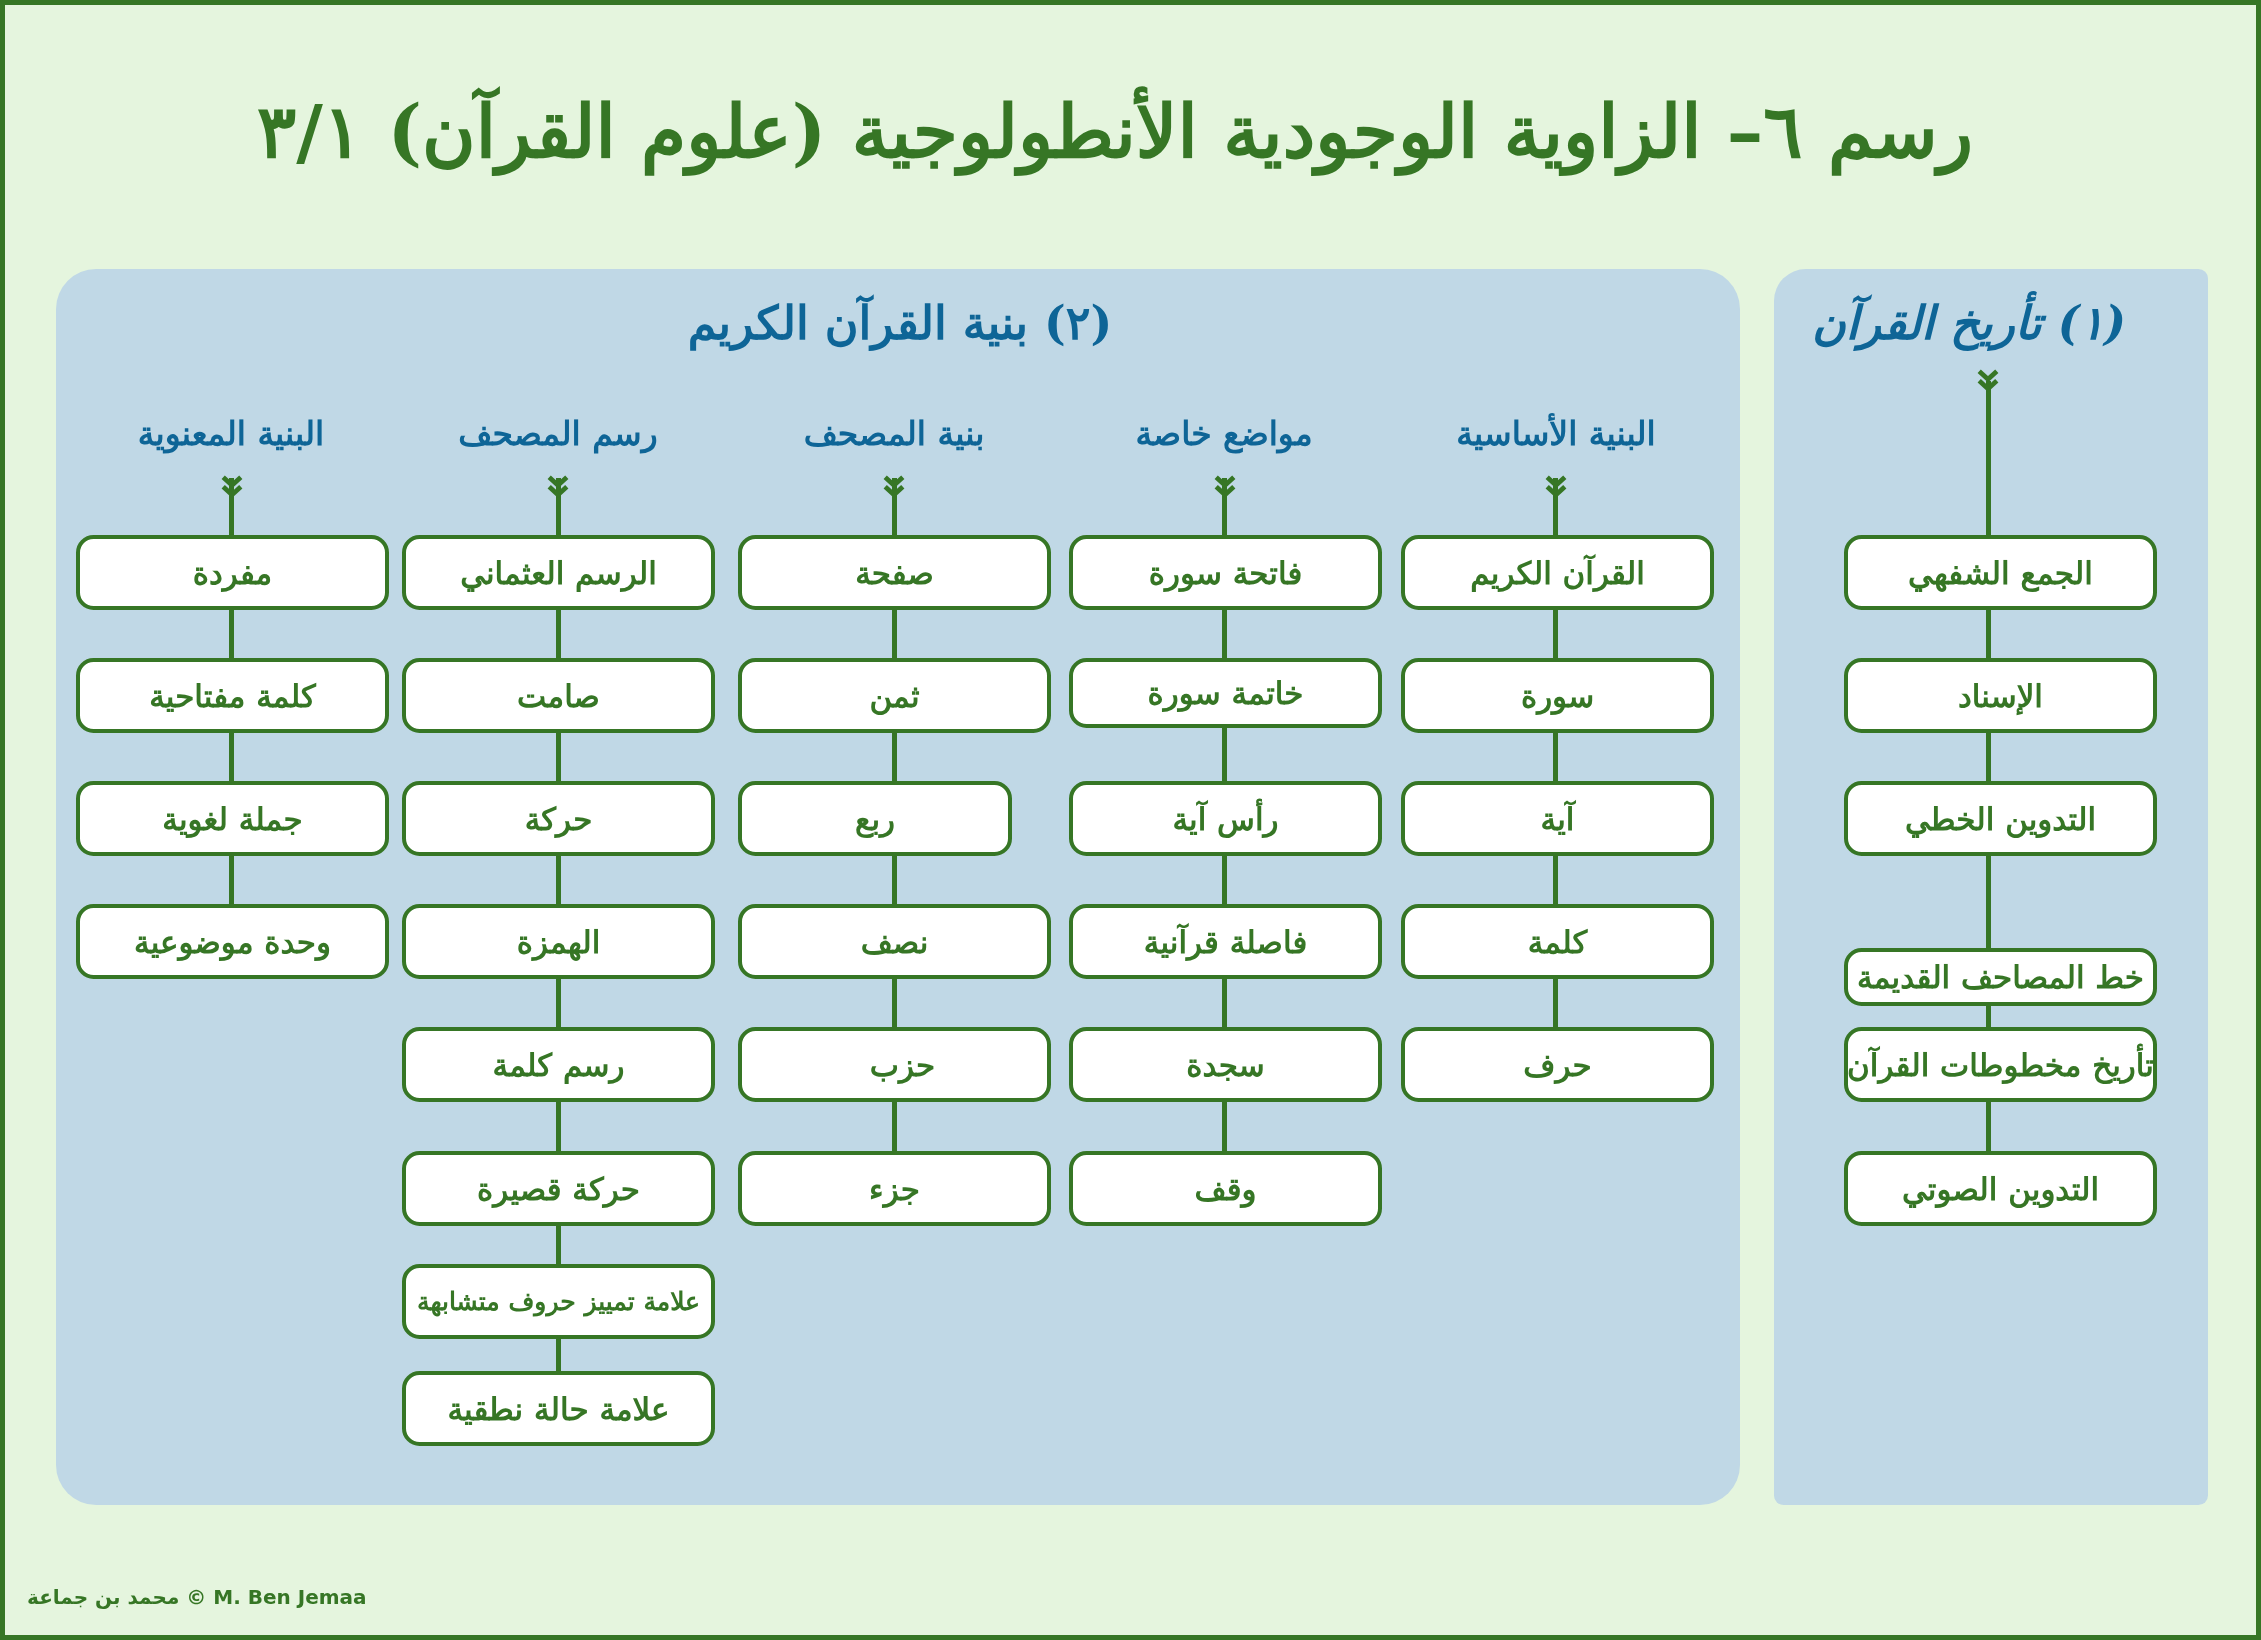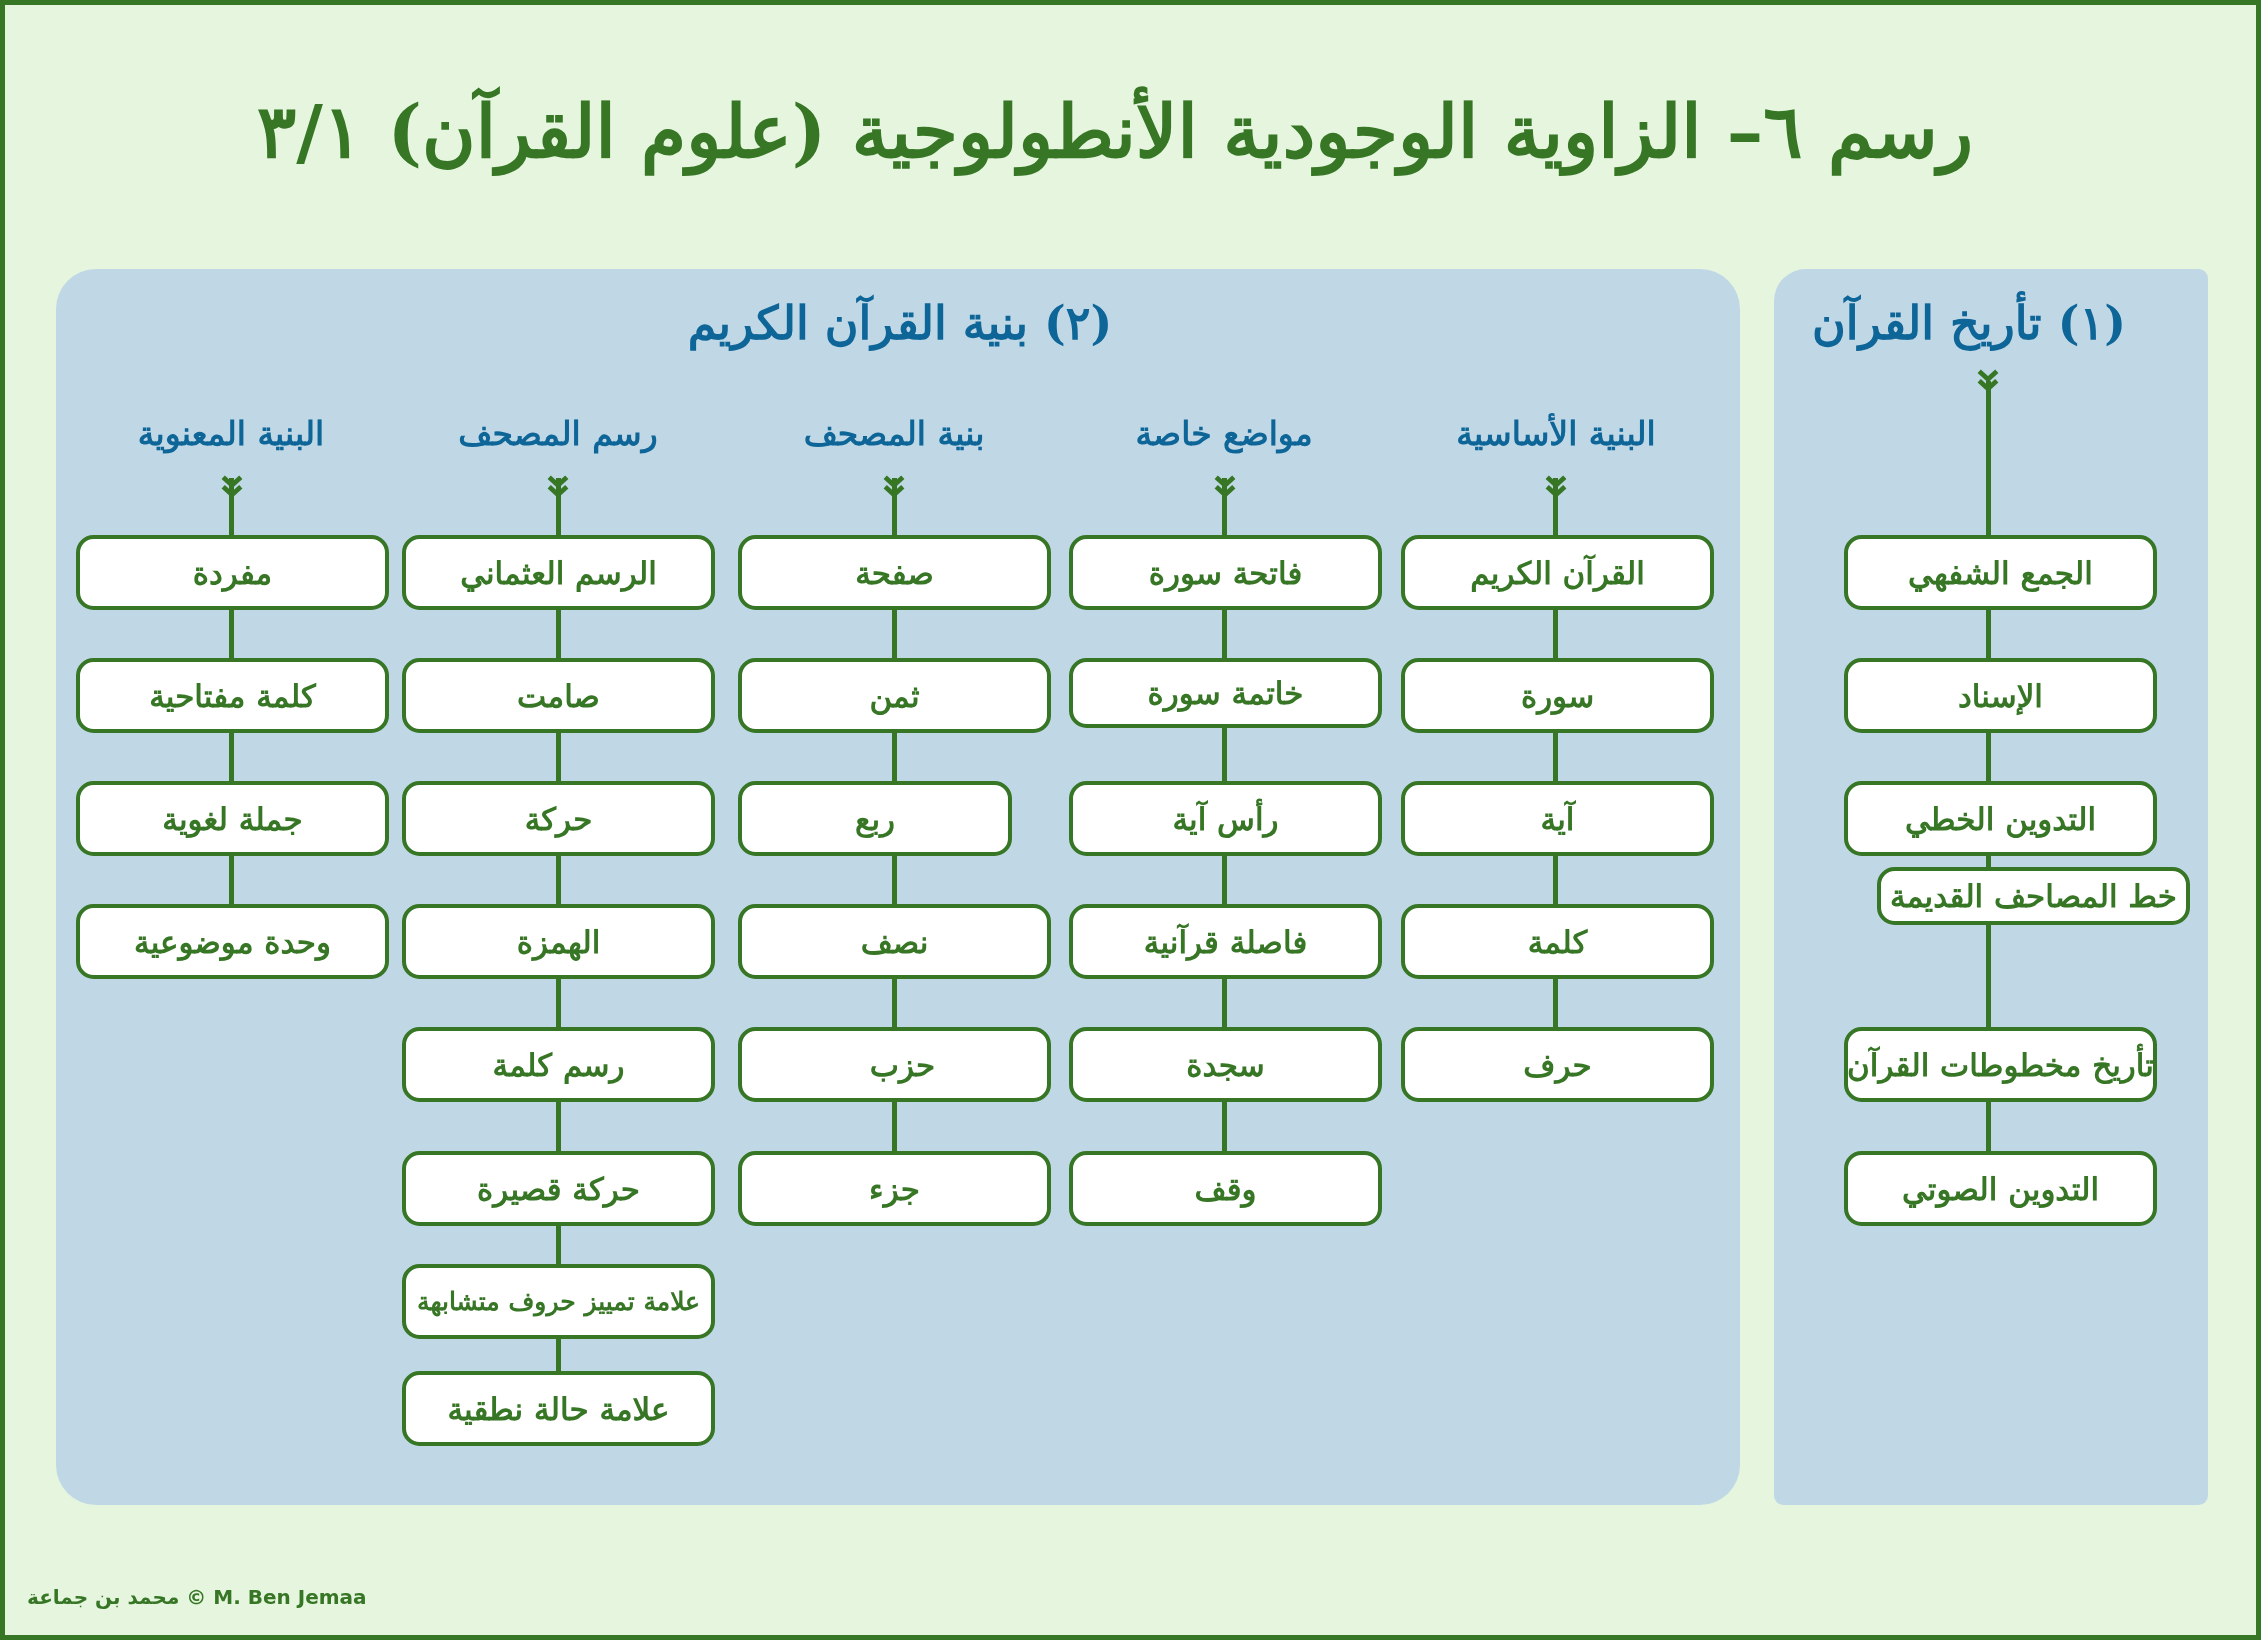--- a/index.html
+++ b/index.html
@@ -53,21 +53,21 @@
 <body>
 
 <div class="frame"></div>
 
 <div class="title">رسم ٦– الزاوية الوجودية الأنطولوجية (علوم القرآن) ٣/١</div>
 
 <div class="panel panel-left"></div>
 <div class="panel-title" style="left:653px; top:291px; width:494px;">(٢) بنية القرآن الكريم</div>
 
 <div class="panel panel-right"></div>
-<div class="panel-title" style="left:1774px; top:291px; width:390px;">(١) تأريخ القرآن</div>
+<div class="panel-title" style="left:1774px; top:291px; width:390px;font-style:italic;">(١) تأريخ القرآن</div>
 
 <div class="col-head" style="left:1389px; top:410px;">البنية الأساسية</div>
 <div class="col-head" style="left:1057px; top:410px;">مواضع خاصة</div>
 <div class="col-head" style="left:727px; top:410px;">بنية المصحف</div>
 <div class="col-head" style="left:391px; top:410px;">رسم المصحف</div>
 <div class="col-head" style="left:64px; top:410px;">البنية المعنوية</div>
 
 <div class="vline" style="left:1986px; top:381px; height:796px;"></div>
 
 <div class="vline" style="left:1553px; top:478px; height:557px;"></div>
@@ -101,21 +101,21 @@
     <polyline points="4,16 15,26 26,16" fill="none" stroke="#367625" stroke-width="6"></polyline>
   </svg>
 <svg class="chev" style="left:220px; top:474px;" viewBox="0 0 30 40">
     <polyline points="4,4 15,14 26,4" fill="none" stroke="#367625" stroke-width="6"></polyline>
     <polyline points="4,16 15,26 26,16" fill="none" stroke="#367625" stroke-width="6"></polyline>
   </svg>
 
 <div class="box" style="left:1844px; top:535px; width:313px; height:75px;">الجمع الشفهي</div>
 <div class="box" style="left:1844px; top:658px; width:313px; height:75px;">الإسناد</div>
 <div class="box" style="left:1844px; top:781px; width:313px; height:75px;">التدوين الخطي</div>
-<div class="box" style="left:1844px; top:867px; width:313px; height:58px;margin-left:33px;">خط المصاحف القديمة</div>
+<div class="box" style="left:1844px; top:948px; width:313px; height:58px;">خط المصاحف القديمة</div>
 <div class="box" style="left:1844px; top:1027px; width:313px; height:75px;">تأريخ مخطوطات القرآن</div>
 <div class="box" style="left:1844px; top:1151px; width:313px; height:75px;">التدوين الصوتي</div>
 
 <div class="box" style="left:1401px; top:535px; width:313px; height:75px;">القرآن الكريم</div>
 <div class="box" style="left:1401px; top:658px; width:313px; height:75px;">سورة</div>
 <div class="box" style="left:1401px; top:781px; width:313px; height:75px;">آية</div>
 <div class="box" style="left:1401px; top:904px; width:313px; height:75px;">كلمة</div>
 <div class="box" style="left:1401px; top:1027px; width:313px; height:75px;">حرف</div>
 
 <div class="box" style="left:1069px; top:535px; width:313px; height:75px;">فاتحة سورة</div>

